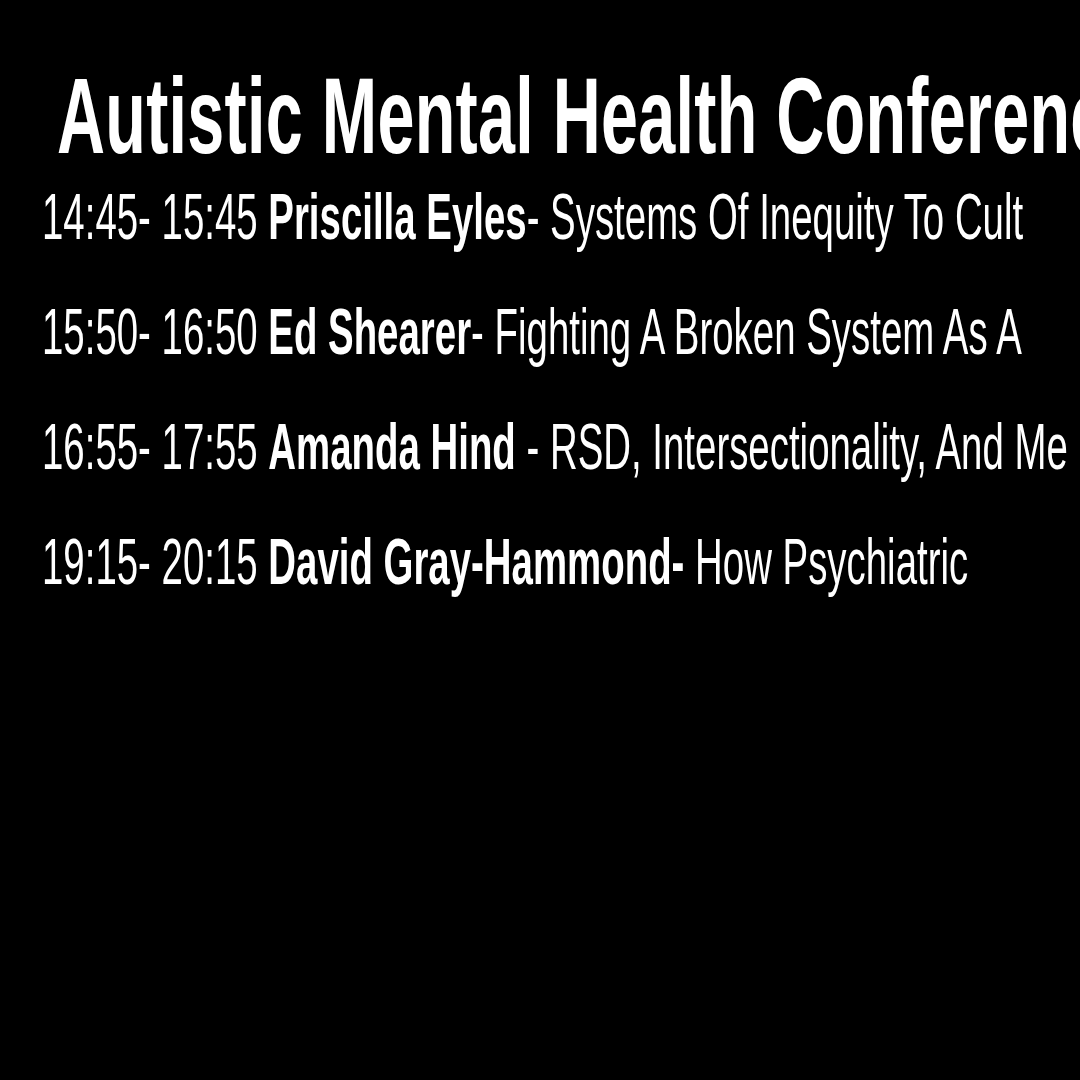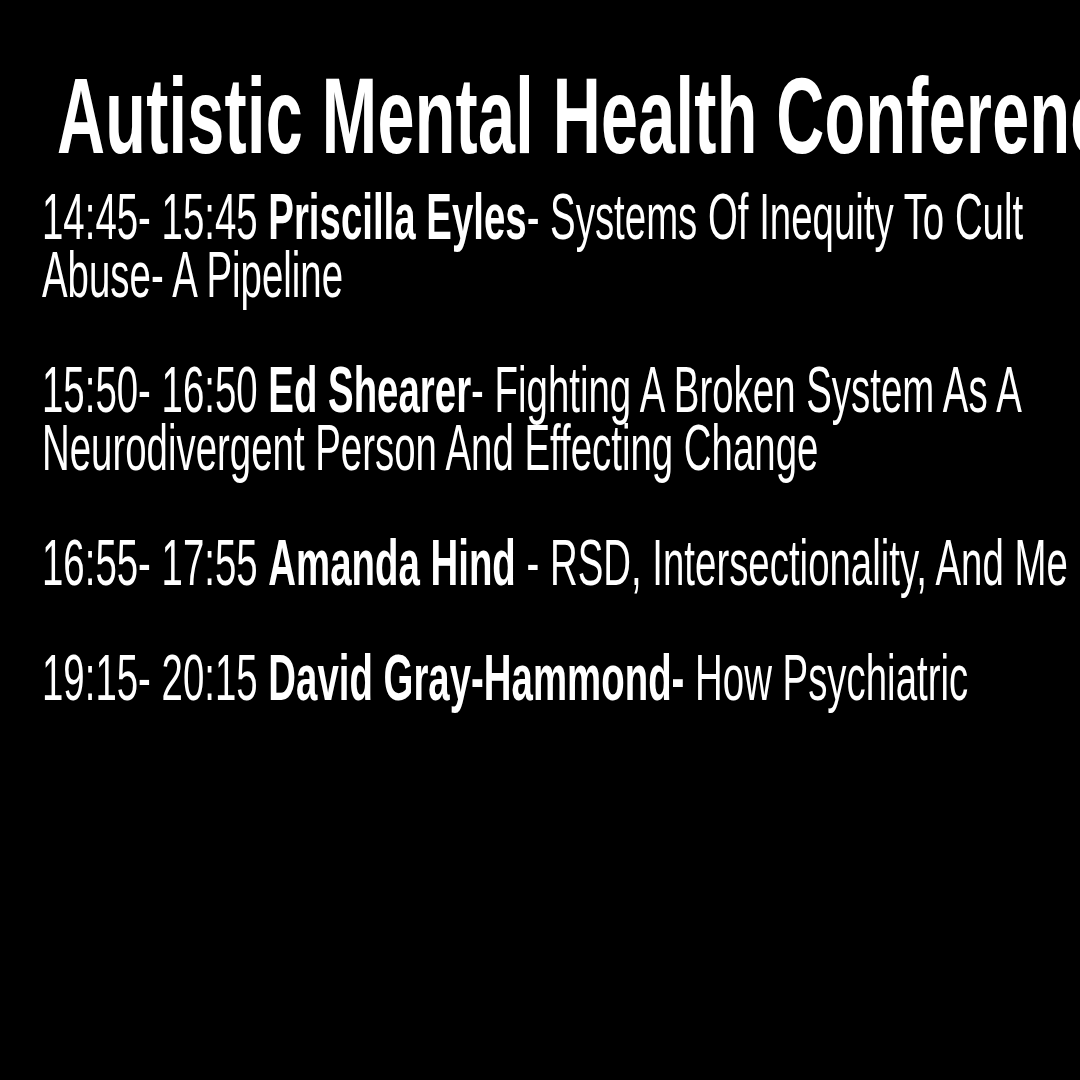--- a/index.html
+++ b/index.html
@@ -95,36 +95,26 @@
   </div>
 
   <div class="schedule">
 
     <div class="entry">
       <div class="line">
         <span class="line-inner">
           <span class="reg">14:45- 15:45 </span><span class="bold">Priscilla Eyles</span><span class="reg">- </span><span class="reg">Systems Of Inequity To Cult</span>
         </span>
       </div>
-      <div class="line">
-        <span class="line-inner">
-          <span class="reg">Abuse- A Pipeline</span>
-        </span>
-      </div>
     </div>
 
     <div class="entry">
       <div class="line">
         <span class="line-inner">
           <span class="reg">15:50- 16:50 </span><span class="bold">Ed Shearer</span><span class="reg">- </span><span class="reg">Fighting A Broken System As A</span>
-        </span>
-      </div>
-      <div class="line">
-        <span class="line-inner">
-          <span class="reg">Neurodivergent Person And Effecting Change</span>
         </span>
       </div>
     </div>
 
     <div class="entry">
       <div class="line">
         <span class="line-inner">
           <span class="reg">16:55- 17:55 </span><span class="bold">Amanda Hind</span><span class="reg"> - </span><span class="reg">RSD, Intersectionality, And Me</span>
         </span>
       </div>

